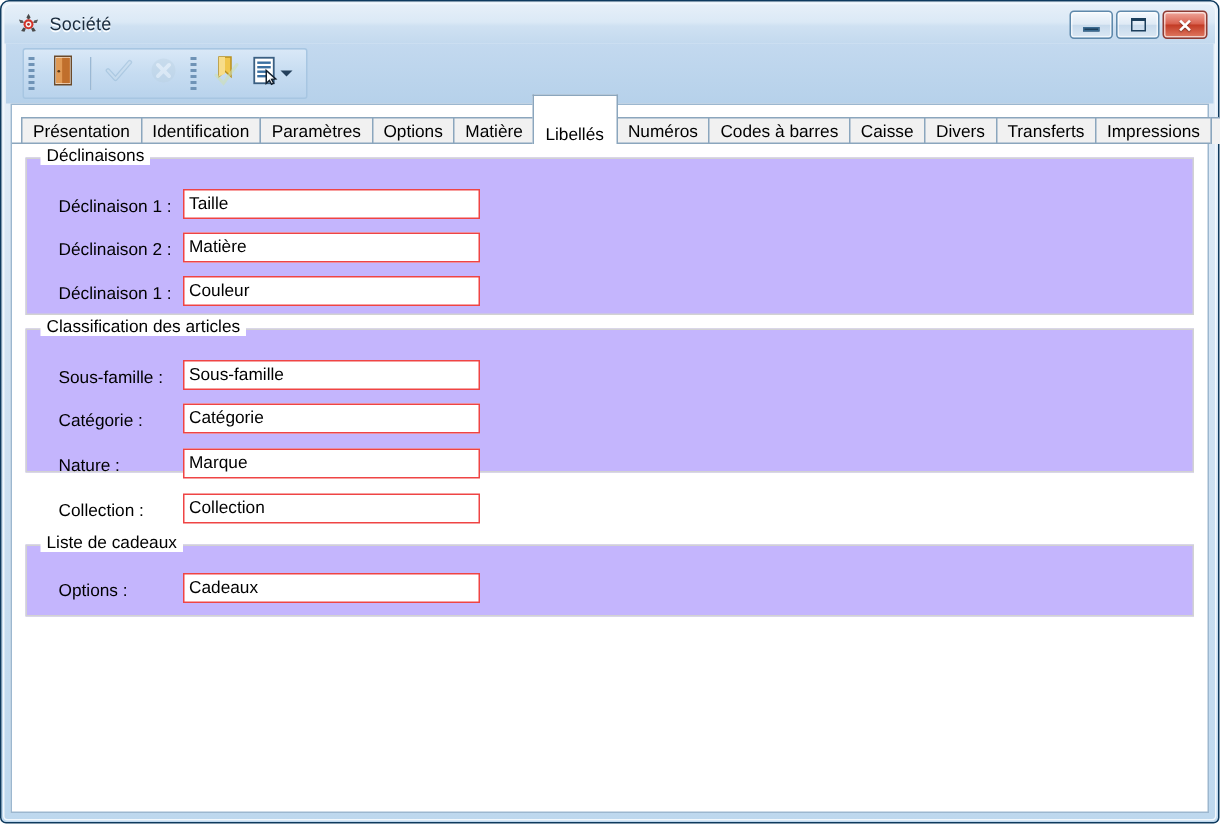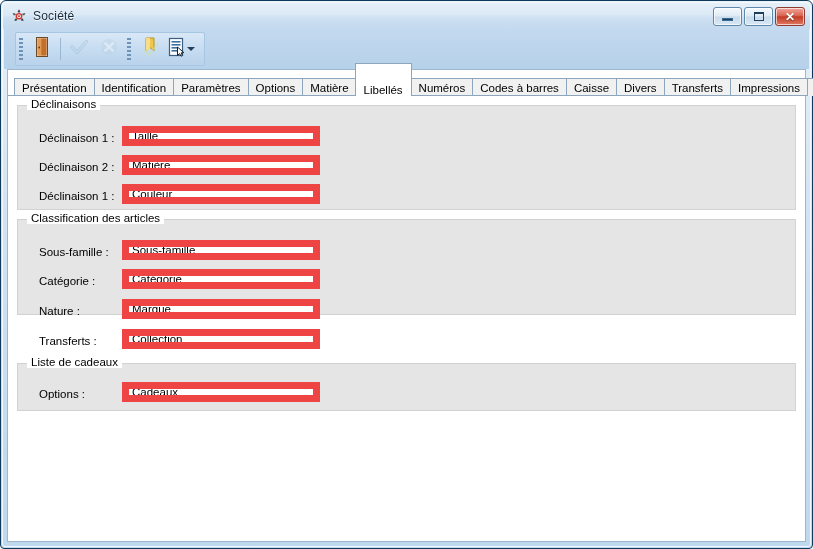--- a/index.html
+++ b/index.html
@@ -185,21 +185,21 @@
     z-index: 3;
     margin: 0 -1px 0 -1px;
     padding: 16px 8px;
     font-weight: normal;
   }
 
   
   .groupbox {
     position: absolute;
     border: 1px solid #d2d2d2;
-    background: #e5e5e5;
+    background: #c4b5fd;
     text-decoration: underline;
   }
   .gb-title {
     position: absolute;
     top: -8px; left: 9px;
     background: #ffffff;
     padding: 0 4px;
     font-size: 11.5px;
     color: #000000;
     white-space: nowrap;
@@ -209,21 +209,21 @@
   .field-label {
     position: absolute;
     font-size: 11.5px;
     color: #000000;
     white-space: nowrap;
     line-height: 16px;
   }
   .field-input {
     position: absolute;
     height: 20px;
-    border: 7px solid #ef4444;
+    border: 1px solid #ef4444;
     background: #ffffff;
     font-family: "Liberation Sans", sans-serif;
     font-size: 11.5px;
     color: #000000;
     padding: 0 0 0 3px;
     line-height: 18px;
     outline: none;
     border-radius: 0;
   }
 </style>
@@ -379,21 +379,21 @@
         <span class="field-label" style="left:21px; top:4px;">Catégorie :</span>
         <input class="field-input" type="text" style="left: 104px; top: 0px; width: 198px;" value="Catégorie">
       </div>
 
       <div class="field-row" style="left:0; top:79px; width:100%; height:26px;">
         <span class="field-label" style="left:21px; top:4px;">Nature :</span>
         <input class="field-input" type="text" style="left: 104px; top: 0px; width: 198px;" value="Marque">
       </div>
 
       <div class="field-row" style="left:0; top:109px; width:100%; height:26px;">
-        <span class="field-label" style="left:21px; top:4px;">Transferts :</span>
+        <span class="field-label" style="left:21px; top:4px;">Collection :</span>
         <input class="field-input" type="text" style="left: 104px; top: 0px; width: 198px;" value="Collection">
       </div>
     </div>
 
     <div class="groupbox" style="left:9px; top:293px; width:779px; height:48px;">
       <span class="gb-title">Liste de cadeaux</span>
 
       <div class="field-row" style="left:0; top:18px; width:100%; height:26px;">
         <span class="field-label" style="left:21px; top:4px;">Options :</span>
         <input class="field-input" type="text" style="left: 104px; top: 0px; width: 198px;" value="Cadeaux">

